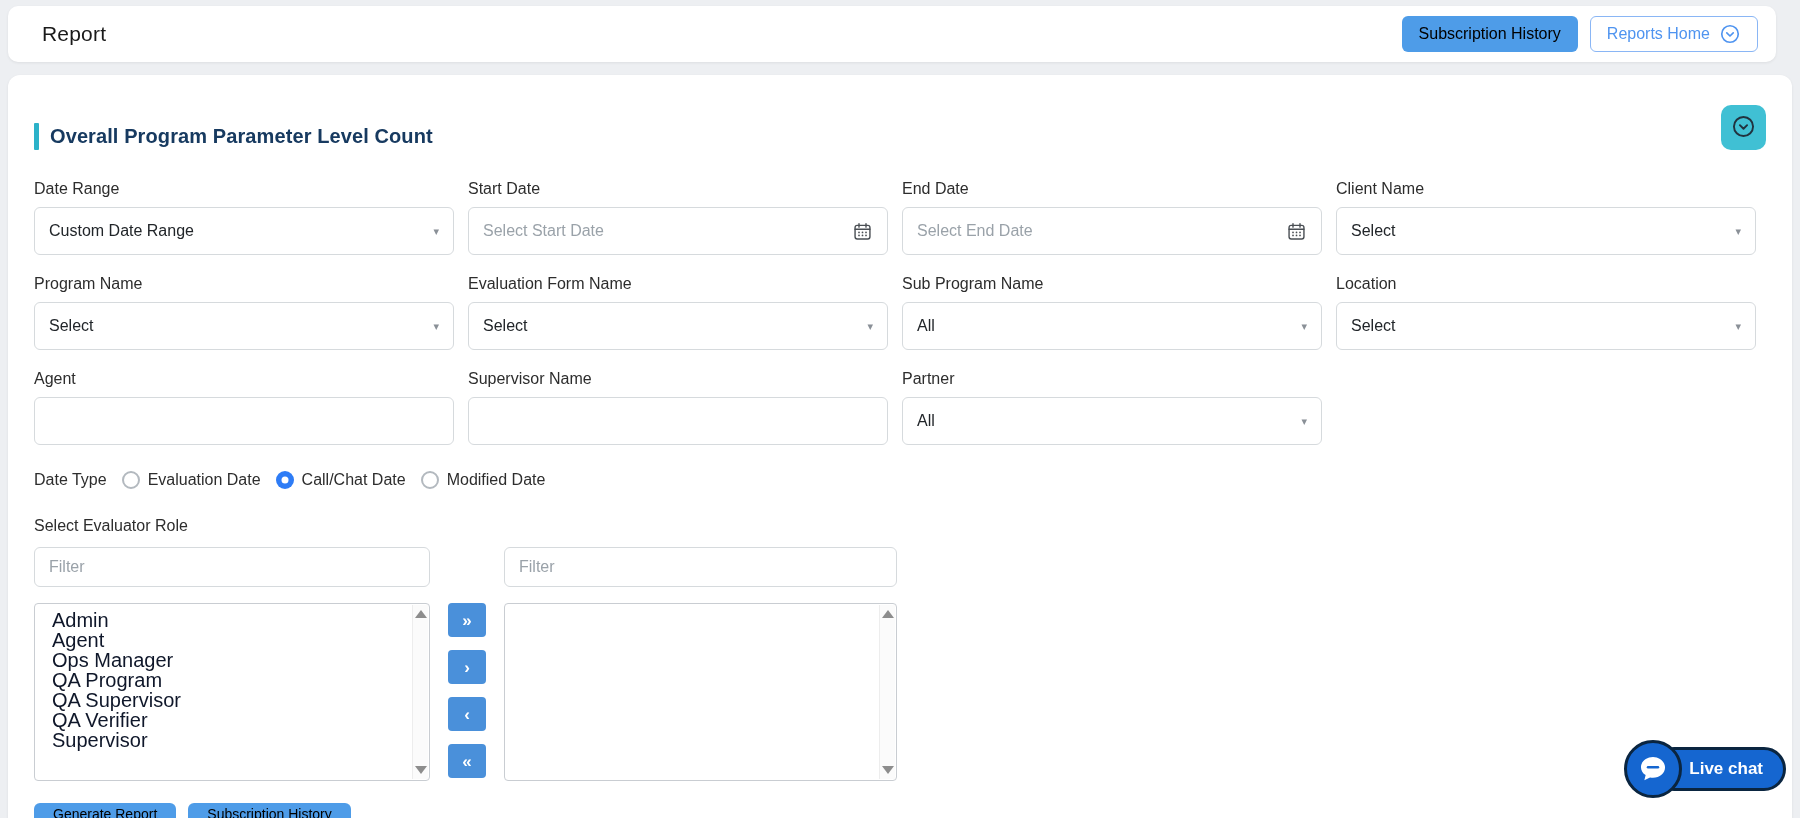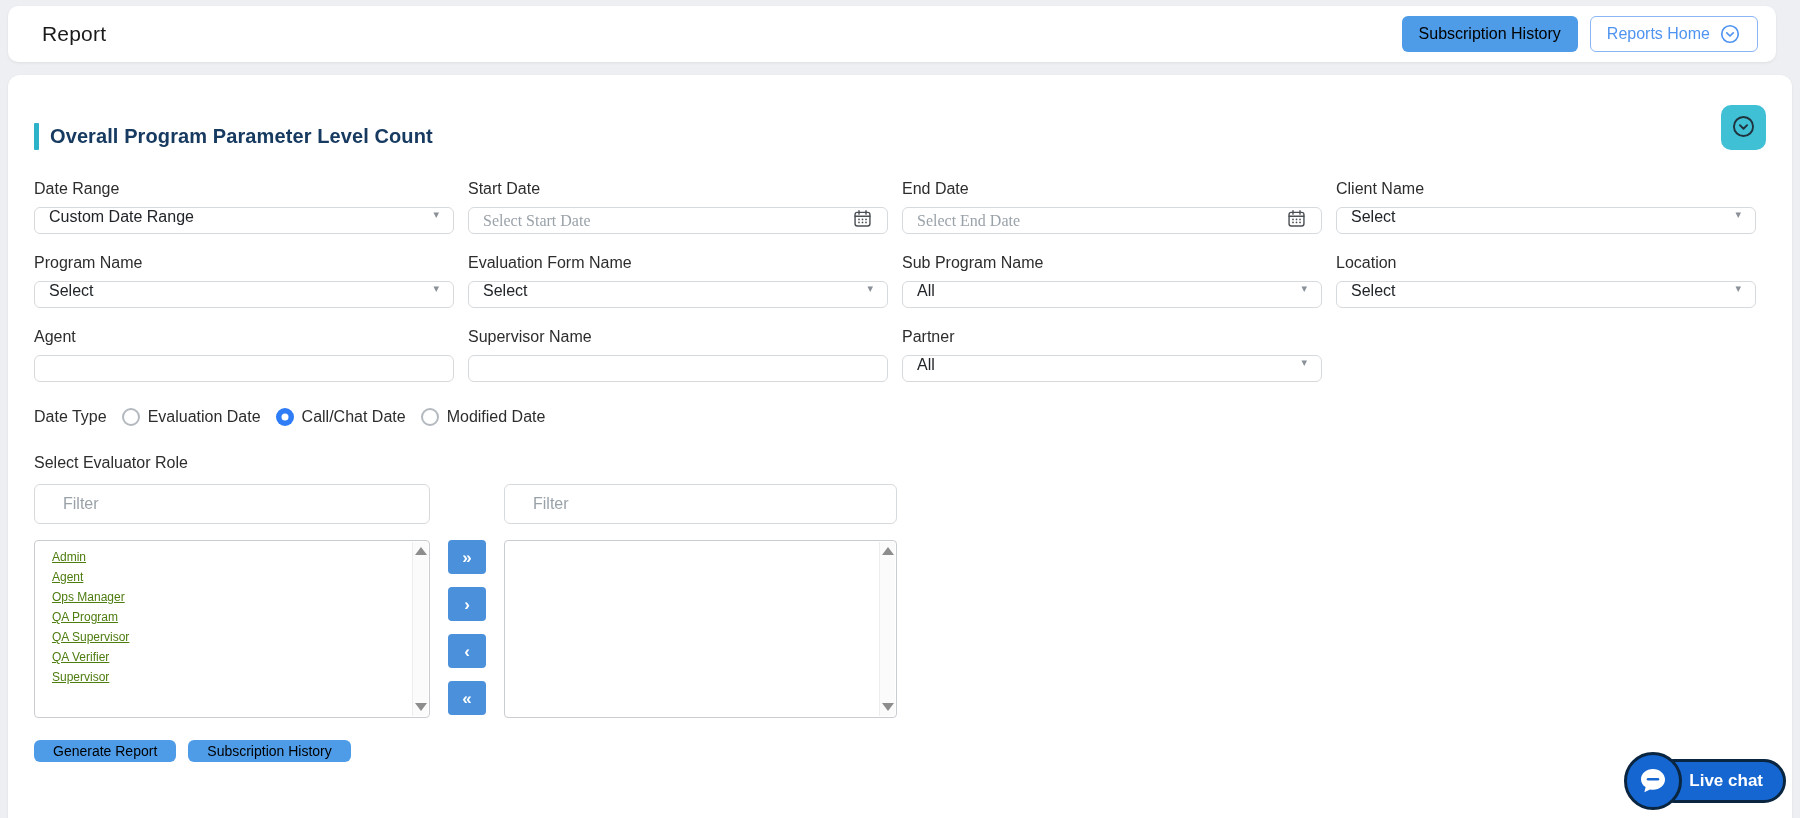--- a/index.html
+++ b/index.html
@@ -54,33 +54,33 @@
   
   .form-grid {
     margin-top:30px;
     display:grid;
     grid-template-columns:repeat(4,420px);
     column-gap:14px;
     row-gap:20px;
   }
   .fld-label { font-size:16px; color:#2d2d2d; margin-bottom:9px; }
   .control {
-    height:27px; width:100%;
+    height:48px; width:100%;
     border:1px solid #d6dadd; border-radius:6px;
     background:#fff;
-    display:flex; align-items:flex-start;
+    display:flex; align-items:center;
     padding:0 14px;
     font-size:16px; color:#212529;
     position:relative;
   }
   .control.clickable { cursor:pointer; }
   .caret { margin-left:auto; font-size:11px; color:#8a9097; }
   .control input {
     border:none; outline:none; width:100%; height:100%;
-    font-size:16px; font-family:Liberation Serif, serif; color:#14532d; background:transparent;
+    font-size:16px; font-family:Liberation Sans, sans-serif; color:#14532d; background:transparent;
   }
   .control input::placeholder { color:#9aa2a9; }
   .cal-wrap { margin-left:auto; display:flex; align-items:center; }
   
   .radio-row { margin-top:26px; display:flex; align-items:center; gap:15px; font-size:16px; }
   .radio-opt { display:flex; align-items:center; gap:8px; cursor:pointer; }
   .radio-circle {
     width:18px; height:18px; border-radius:50%;
     border:2px solid #b3b9bf; background:#fff; position:relative; flex:0 0 auto;
   }
@@ -91,32 +91,32 @@
     transform:translate(-50%,-50%);
   }
   
   .eval-label { margin-top:28px; font-size:16px; }
   .dual-list { margin-top:12px; display:flex; align-items:flex-start; }
   .dl-col-left { width:396px; }
   .dl-col-right { width:393px; }
   .filter-input {
     width:100%; height:40px;
     border:1px solid #d6dadd; border-radius:6px;
-    padding:0 28px; font-size:16px; font-family:inherit;
+    padding:0 14px; font-size:16px; font-family:inherit;
     color:#212529; outline:none;
   }
   .filter-input::placeholder { color:#9aa2a9; }
   .listbox {
     margin-top:16px;
     height:178px;
     border:1px solid #c9cdd2; border-radius:4px;
     background:#fff; position:relative; overflow:hidden;
   }
   .list-options { position:absolute; inset:6px 18px 6px 0; overflow:hidden; padding-left:17px; }
-  .list-option { font-size:12px; line-height:20px; color:#4d7c0f; cursor:pointer; white-space:nowrap;text-decoration:underline; }
+  .list-option { font-size:20px; line-height:20px; color:#0f172a; cursor:pointer; white-space:nowrap; }
   .scrollbar {
     position:absolute; top:1px; right:1px; bottom:1px; width:16px;
     background:#fbfbfb; border-left:1px solid #ededed;
     display:flex; flex-direction:column; justify-content:space-between;
     align-items:center; padding:5px 0;
   }
   .tri-up { width:0; height:0; border-left:6px solid transparent; border-right:6px solid transparent; border-bottom:8px solid #8d8d8d; }
   .tri-down { width:0; height:0; border-left:6px solid transparent; border-right:6px solid transparent; border-top:8px solid #8d8d8d; }
   .dl-mid {
     width:74px; display:flex; flex-direction:column; align-items:center;
@@ -126,21 +126,21 @@
     width:38px; height:34px; border:none; border-radius:4px;
     background:#4a90da; color:#fff; font-size:17px; font-weight:700;
     cursor:pointer; display:flex; align-items:center; justify-content:center;
     line-height:1;
   }
   
   .bottom-actions { margin-top:22px; display:flex; gap:12px; }
   .btn-lg { height:22px; padding:0 18px; font-size:14px; }
   
   .live-chat {
-    position:absolute; right:14px; bottom:8px;
+    position:absolute; right:14px; bottom:20px;
     display:flex; align-items:center; cursor:pointer;
   }
   .lc-pill {
     background:#1566d0; border:3px solid #0a2540; border-radius:22px;
     height:44px; padding:0 20px 0 34px; margin-left:-30px;
     display:flex; align-items:center;
     color:#fff; font-size:17px; font-weight:700;
   }
   .lc-circle {
     width:58px; height:58px; border-radius:50%;

